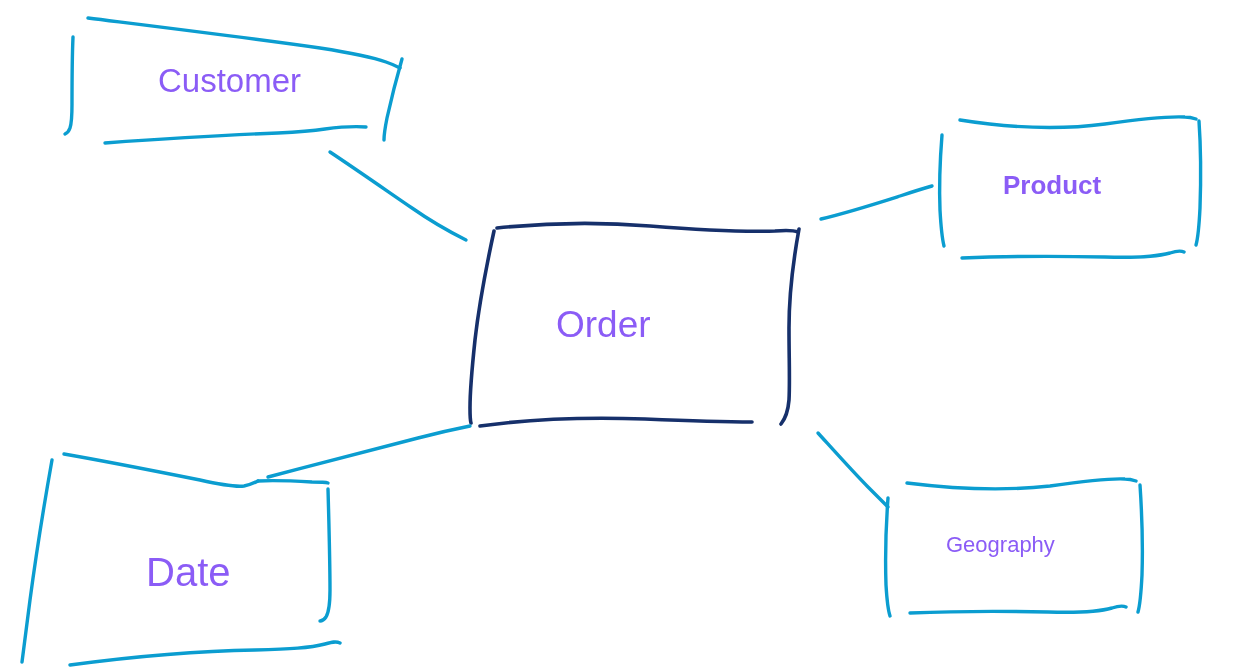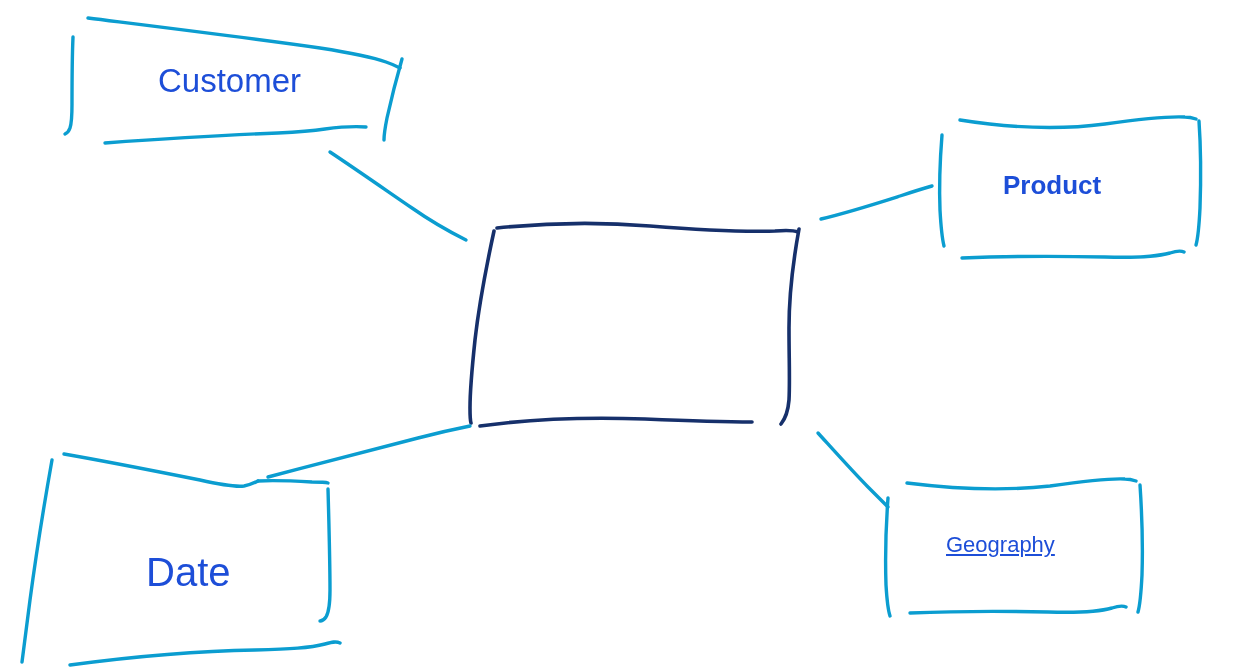--- a/index.html
+++ b/index.html
@@ -20,21 +20,21 @@
   }
   #sketch {
     position: absolute;
     left: 0;
     top: 0;
     width: 1241px;
     height: 668px;
   }
   .node-label {
     position: absolute;
-    color: #1d4ed8;
+    color: #8b5cf6;
     font-family: "Liberation Sans", sans-serif;
     white-space: nowrap;
     line-height: 1;
     user-select: none;
   }
   .label-customer {
     left: 158px;
     top: 64px;
     font-size: 33px;
   }
@@ -51,21 +51,20 @@
   }
   .label-date {
     left: 146px;
     top: 552px;
     font-size: 40px;
   }
   .label-geography {
     left: 946px;
     top: 534px;
     font-size: 22px;
-    text-decoration: underline;
   }
 </style>
 </head>
 <body>
 
 <div id="canvas">
 
   <svg id="sketch" viewBox="0 0 1241 668" xmlns="http://www.w3.org/2000/svg">
 
     <g fill="none" stroke="#0B9DD0" stroke-width="3.4" stroke-linecap="round" stroke-linejoin="round">
@@ -109,18 +108,19 @@
       <path d="M 821,219 C 850,212 878,203 900,196 C 915,191 925,188 932,186"></path>
       <path d="M 268,477 C 320,463 375,449 418,438 C 445,431 460,428 470,426"></path>
       <path d="M 818,433 C 838,455 855,474 868,487 C 878,497 884,503 888,507"></path>
     </g>
   </svg>
 
   <div class="node-label label-customer">Customer</div>
 
   <div class="node-label label-product">Product</div>
 
+  <div class="node-label label-order">Order</div>
 
   <div class="node-label label-date">Date</div>
 
   <div class="node-label label-geography">Geography</div>
 
 </div>
 
 </body></html>

